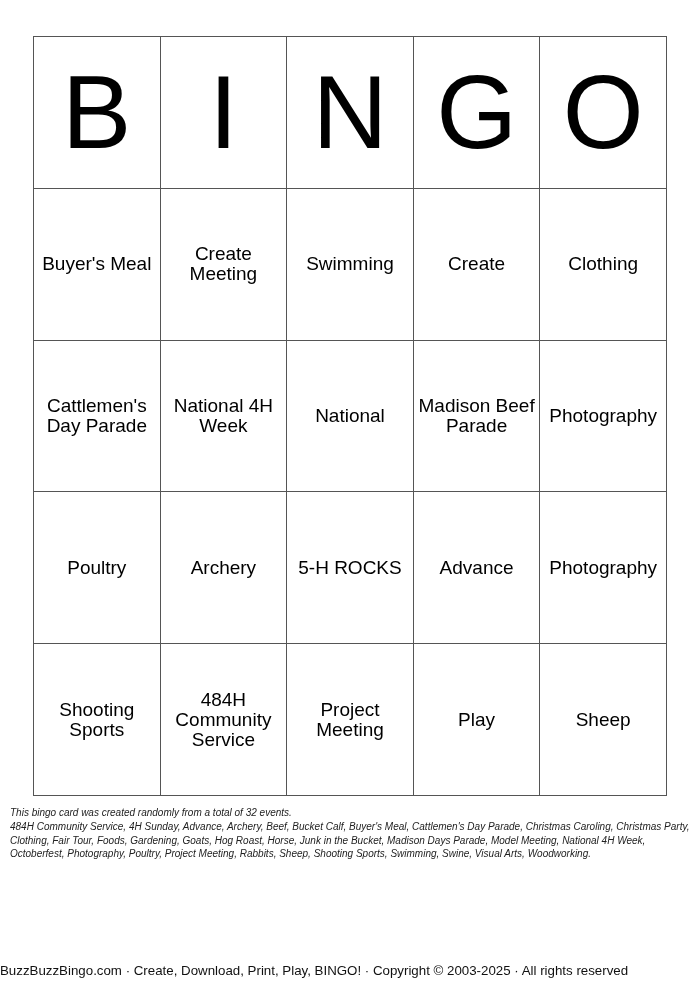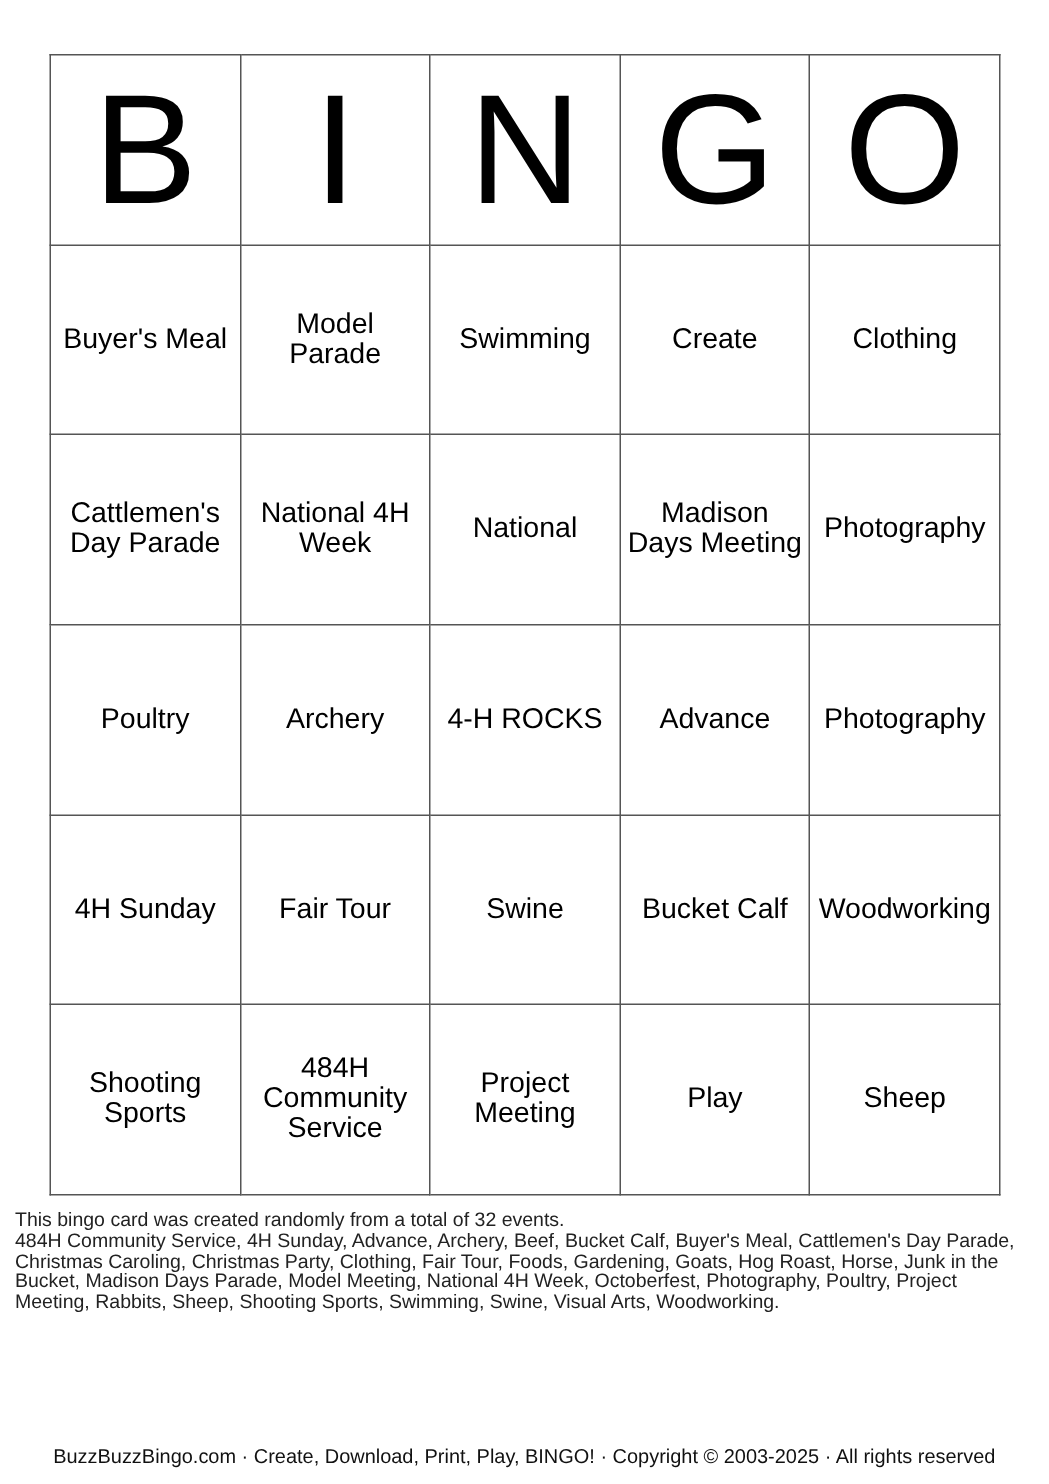--- a/index.html
+++ b/index.html
@@ -1,62 +1,55 @@
 <!DOCTYPE html>
 <html><head>
 <meta charset="utf-8">
 <style>
   html, body { margin:0; padding:0; background:#ffffff; }
   body { width:699px; height:989px; position:relative; overflow:hidden; font-family:"Liberation Sans", sans-serif; color:#000; }
   .card { position:absolute; left:33px; top:36px; width:633px; height:760px; border-collapse:collapse; table-layout:fixed; }
   .card td { border:1px solid #555; text-align:center; vertical-align:middle; padding:0 4px; width:126.6px; height:126.7px; box-sizing:border-box; }
   .card td.hdr { font-size:104px; line-height:1; font-weight:normal; }
   .card td.cell { font-size:19px; line-height:20px; }
-  .note { position:absolute; left:10px; top:806px; width:680px; font-size:13px; line-height:13.8px; color:#222; }
-  .footer { position:absolute; left:0; top:963px; width:699px; text-align:center; font-size:13.3px; color:#111; }
+  .note { position:absolute; left:10px; top:806px; width:680px; font-size:10px; line-height:13.8px; color:#222;font-style:italic; }
+  .footer { position:absolute; left:0; top:963px; width:699px; text-align:left; font-size:13.3px; color:#111; }
 </style>
 </head>
 <body>
 
 <table class="card">
   <tbody>
       <tr>
     <td class="hdr">B</td>
     <td class="hdr">I</td>
     <td class="hdr">N</td>
     <td class="hdr">G</td>
     <td class="hdr">O</td>
   </tr>
   <tr>
     <td class="cell">Buyer's Meal</td>
-    <td class="cell">Model Parade</td>
+    <td class="cell">Create Meeting</td>
     <td class="cell">Swimming</td>
     <td class="cell">Create</td>
     <td class="cell">Clothing</td>
   </tr>
   <tr>
     <td class="cell">Cattlemen's Day Parade</td>
     <td class="cell">National 4H Week</td>
     <td class="cell">National</td>
-    <td class="cell">Madison Days Meeting</td>
+    <td class="cell">Madison Beef Parade</td>
     <td class="cell">Photography</td>
   </tr>
   <tr>
     <td class="cell">Poultry</td>
     <td class="cell">Archery</td>
-    <td class="cell">4-H ROCKS</td>
+    <td class="cell">5-H ROCKS</td>
     <td class="cell">Advance</td>
     <td class="cell">Photography</td>
-  </tr>
-  <tr>
-    <td class="cell">4H Sunday</td>
-    <td class="cell">Fair Tour</td>
-    <td class="cell">Swine</td>
-    <td class="cell">Bucket Calf</td>
-    <td class="cell">Woodworking</td>
   </tr>
   <tr>
     <td class="cell">Shooting Sports</td>
     <td class="cell">484H Community Service</td>
     <td class="cell">Project Meeting</td>
     <td class="cell">Play</td>
     <td class="cell">Sheep</td>
   </tr>
 </tbody>
   </table>

